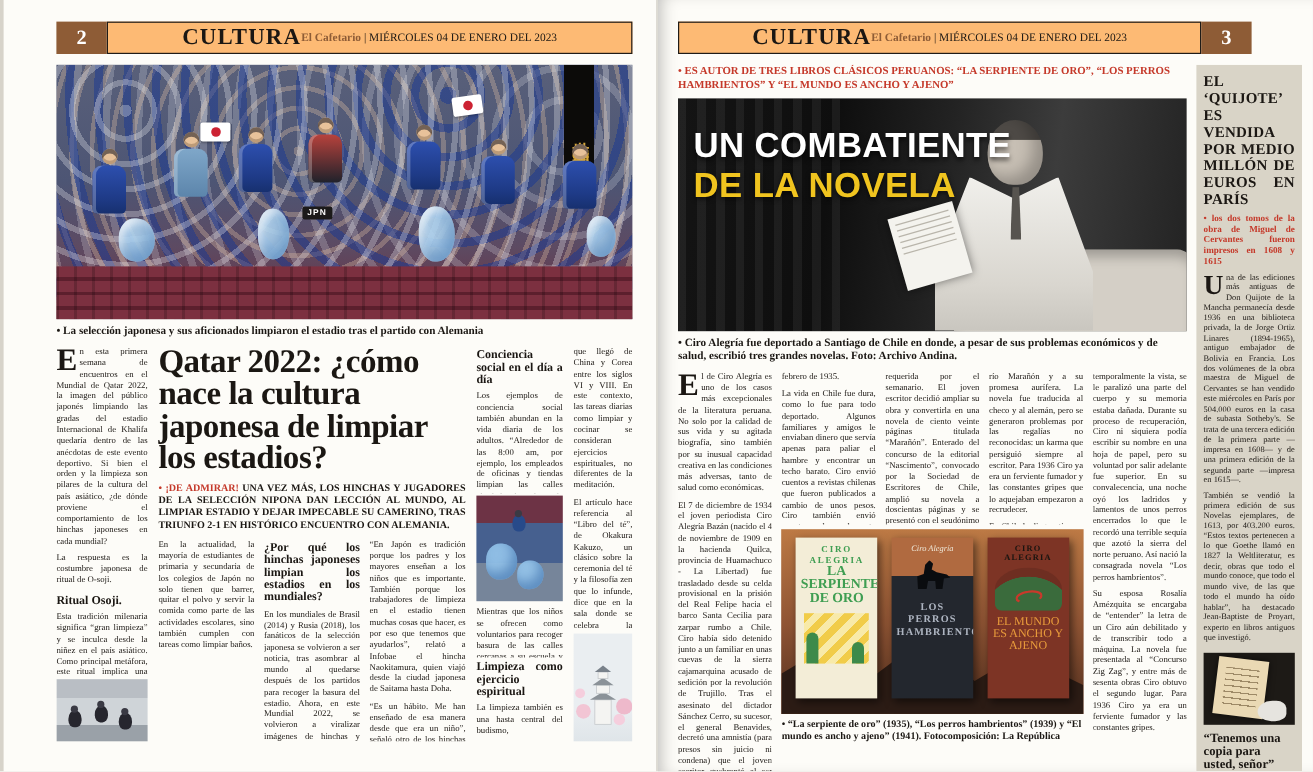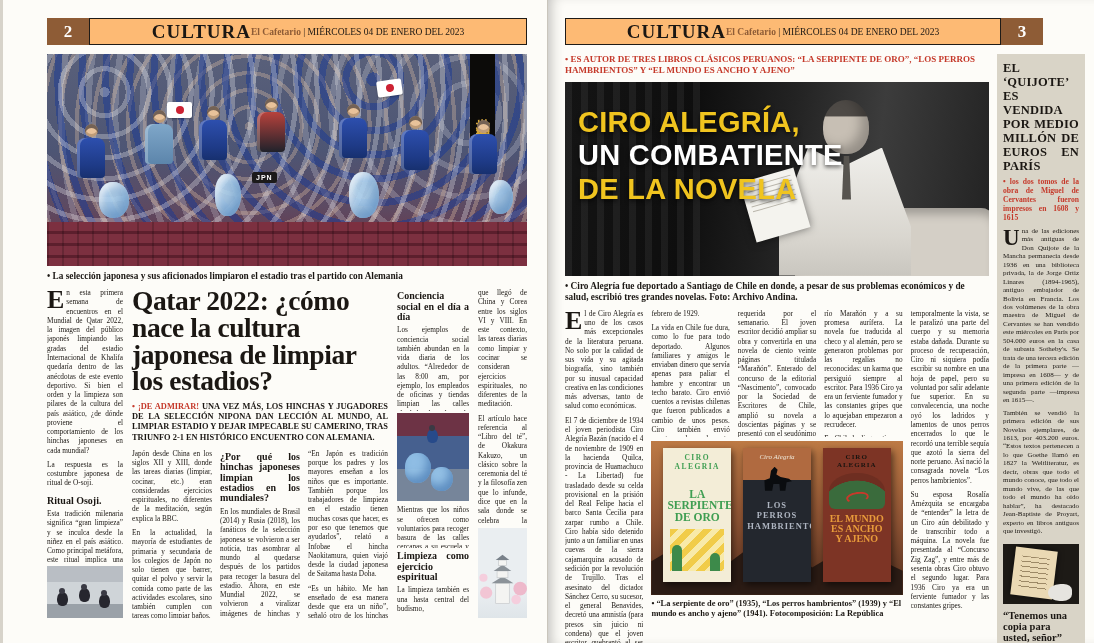--- a/index.html
+++ b/index.html
@@ -114,36 +114,36 @@
   .rc4{grid-column:4;grid-row:1;}
   .rc5{grid-column:5;grid-row:1/4;}
   .books{grid-column:2/5;grid-row:2;position:relative;margin-top:4px;overflow:hidden;
     background:linear-gradient(180deg,#bd7a45 0%,#8f5434 52%,#53301f 100%);}
   .books::after{content:"";position:absolute;left:0;right:0;bottom:0;height:52%;background:#2c1c15;
     clip-path:polygon(0 100%,0 58%,16% 28%,30% 62%,47% 22%,64% 66%,79% 38%,100% 70%,100% 100%);}
   .bookrow{position:absolute;inset:7px 12px 13px;display:flex;gap:12px;z-index:2;}
   .book{flex:1;box-shadow:2px 3px 7px rgba(0,0,0,.55);padding:5px 4px;box-sizing:border-box;text-align:center;overflow:hidden;}
   .book1{background:#f3edd7;}
   .b1a{font-size:7.5px;font-weight:bold;letter-spacing:1.5px;color:#3f9e52;}
-  .b1t{font-size:11.5px;font-weight:bold;line-height:1;color:#3f9e52;margin-top:18px;}
+  .b1t{font-size:11.5px;font-weight:bold;line-height:1;color:#3f9e52;margin-top:0;}
   .b1pat{height:42px;margin:6px 3px 0;background:repeating-linear-gradient(135deg,#f1cc49 0 6px,#f8eaa9 6px 12px);position:relative;}
   .b1pat::before,.b1pat::after{content:"";position:absolute;bottom:0;width:10px;height:26px;border-radius:5px 5px 0 0;background:#3d8a4a;}
   .b1pat::before{left:2px;} .b1pat::after{right:4px;height:18px;}
   .book2{background:linear-gradient(180deg,#b06a40 0 24%,#23272e 24%);color:#c6ccd6;position:relative;}
   .b2a{font-style:italic;font-size:7px;color:#efe9da;}
   .dog{width:30px;height:24px;background:#0a0c0f;margin:6px auto 0;
     clip-path:polygon(10% 100%,8% 56%,26% 48%,30% 16%,42% 0,52% 12%,48% 32%,62% 42%,90% 50%,100% 60%,82% 64%,78% 100%,60% 100%,58% 72%,38% 72%,34% 100%);}
   .b2t{font-size:8.5px;font-weight:bold;letter-spacing:1px;line-height:1.25;color:#aeb5c1;margin-top:9px;}
   .book3{background:#7d3425;}
   .b3a{font-size:7px;font-weight:bold;letter-spacing:1px;color:#191410;}
   .b3hill{height:36px;margin:4px 2px 0;border-radius:50% 50% 6px 6px;position:relative;
     background:radial-gradient(90% 120% at 50% 108%,#3a6b3c 0 72%,transparent 73%),#6e2e21;}
   .b3hill::after{content:"";position:absolute;left:30%;top:52%;width:34%;height:7px;border:2px solid #c8392b;
     border-radius:50%;border-bottom-color:transparent;transform:rotate(-8deg);}
-  .b3t{font-size:10px;font-weight:bold;color:#e89b3b;line-height:1.02;margin-top:5px;}
+  .b3t{font-size:10px;font-weight:normal;color:#e89b3b;line-height:1.02;margin-top:5px;}
   .bcap{grid-column:2/5;grid-row:3;font-size:8.4px;font-weight:bold;line-height:1.2;padding-top:4px;}
   
   .sidebar{width:88px;flex:none;background:var(--sbbg);padding:7px 6px;box-sizing:border-box;overflow:hidden;
     display:flex;flex-direction:column;}
   .sb-hl{font-weight:bold;font-size:12.5px;line-height:1.12;text-align:justify;letter-spacing:.2px;}
   .sb-kick{color:var(--red);font-weight:bold;font-size:7.6px;line-height:1.18;margin:5px 0 4px;text-align:justify;}
   .sb-bt{font-size:7px;line-height:1.21;text-align:justify;}
   .sb-bt p{margin:0 0 4px;}
   .sb-drop{float:left;font-weight:bold;font-size:23px;line-height:.8;padding:2px 2px 0 0;}
   .sb-photo{height:60px;flex:none;margin:4px 0 5px;position:relative;overflow:hidden;background:#1d1a16;}
@@ -229,21 +229,20 @@
         </div>
       </div>
 
       <div class="centerblk">
         <div class="qatar-hl">Qatar 2022: ¿cómo nace la cultura japonesa de limpiar los estadios?</div>
         <div class="kick">
           <span class="lead">•  ¡DE ADMIRAR!</span><span> UNA VEZ MÁS, LOS HINCHAS Y JUGADORES DE LA SELECCIÓN NIPONA DAN LECCIÓN AL MUNDO, AL LIMPIAR ESTADIO Y DEJAR IMPECABLE SU CAMERINO, TRAS TRIUNFO 2-1 EN HISTÓRICO ENCUENTRO CON ALEMANIA.</span>
         </div>
         <div class="center-cols">
           <div class="ccol bt">
-            <p>Japón desde China en los siglos XII y XIII, donde las tareas diarias (limpiar, cocinar, etc.) eran consideradas ejercicios espirituales, no diferentes de la meditación, según explica la BBC.</p>
             <p>En la actualidad, la mayoría de estudiantes de primaria y secundaria de los colegios de Japón no solo tienen que barrer, quitar el polvo y servir la comida como parte de las actividades escolares, sino también cumplen con tareas como limpiar baños.</p>
 
           </div>
           <div class="ccol bt">
             <div class="subhead">¿Por qué los hinchas japoneses limpian los estadios en los mundiales?</div>
             <p>En los mundiales de Brasil (2014) y Rusia (2018), los fanáticos de la selección japonesa se volvieron a ser noticia, tras asombrar al mundo al quedarse después de los partidos para recoger la basura del estadio. Ahora, en este Mundial 2022, se volvieron a viralizar imágenes de hinchas y jugadores de la selección de Japón dejando impecable el estadio y camerino, tras el victorioso debut contra Alemania.</p>
           </div>
           <div class="ccol bt">
             <p>“En Japón es tradición porque los padres y los mayores enseñan a los niños que es importante. También porque los trabajadores de limpieza en el estadio tienen muchas cosas que hacer, es por eso que tenemos que ayudarlos”, relató a Infobae el hincha Naokitamura, quien viajó desde la ciudad japonesa de Saitama hasta Doha.</p>
             <p>“Es un hábito. Me han enseñado de esa manera desde que era un niño”, señaló otro de los hinchas que realizó el aplaudido gesto, ya que es costumbre, en el estadio Internacional de Khalifa.</p>
@@ -316,34 +315,33 @@
           <div class="man-tie"></div>
           <div class="paper">
               <i></i>
               <i></i>
               <i></i>
               <i></i>
               <i></i>
               <i></i>
             </div>
           <div class="overlay-hl">
-            <span class="y">CIRO ALEGRÍA,</span>
             <span class="w">UN COMBATIENTE</span>
             <span class="y">DE LA NOVELA</span>
           </div>
         </div>
         <div class="rp-cap">•  Ciro Alegría fue deportado a Santiago de Chile en donde, a pesar de sus problemas económicos y de salud, escribió tres grandes novelas. Foto: Archivo Andina.</div>
 
         <div class="rp-body">
           <div class="bt rc rc1">
             <p><span class="dropcap">E</span><span>l de Ciro Alegría es uno de los casos más excepcionales de la literatura peruana. No solo por la calidad de sus vida y su agitada biografía, sino también por su inusual capacidad creativa en las condiciones más adversas, tanto de salud como económicas.</span></p>
             <p>El 7 de diciembre de 1934 el joven periodista Ciro Alegría Bazán (nacido el 4 de noviembre de 1909 en la hacienda Quilca, provincia de Huamachuco - La Libertad) fue trasladado desde su celda provisional en la prisión del Real Felipe hacia el barco Santa Cecilia para zarpar rumbo a Chile. Ciro había sido detenido junto a un familiar en unas cuevas de la sierra cajamarquina acusado de sedición por la revolución de Trujillo. Tras el asesinato del dictador Sánchez Cerro, su sucesor, el general Benavides, decretó una amnistía (para presos sin juicio ni condena) que el joven escritor quebrantó al ser detenido por segunda vez como sospechoso de organizar una nueva sublevación aprista. Aquel día, su novia Rosalía Amézquita fue a despedirlo. Poco después ella viajó al país sureño y se casaron en</p>
           </div>
           <div class="bt rc rc2">
-            <p>febrero de 1929.</p>
+            <p>febrero de 1935.</p>
             <p>La vida en Chile fue dura, como lo fue para todo deportado. Algunos familiares y amigos le enviaban dinero que servía apenas para paliar el hambre y encontrar un techo barato. Ciro envió cuentos a revistas chilenas que fueron publicados a cambio de unos pesos. Ciro también envió cuentos al suplemento semanal del diario argentino “Crítica”. Uno de ellos fue “La Balsa”, cuyo argumento relataba los avatares de los “cholos balseros” de la comunidad de Calemar a orillas del río Marañón, cuento que fue rechazado por superar la extensión</p>
           </div>
           <div class="bt rc rc3">
             <p>requerida por el semanario. El joven escritor decidió ampliar su obra y convertirla en una novela de ciento veinte páginas titulada “Marañón”. Enterado del concurso de la editorial “Nascimento”, convocado por la Sociedad de Escritores de Chile, amplió su novela a doscientas páginas y se presentó con el seudónimo de Fausto.</p>
 
           </div>
           <div class="bt rc rc4">
             <p>río Marañón y a su promesa aurífera. La novela fue traducida al checo y al alemán, pero se generaron problemas por las regalías no reconocidas: un karma que persiguió siempre al escritor. Para 1936 Ciro ya era un ferviente fumador y las constantes gripes que lo aquejaban empezaron a recrudecer.</p>
             <p>En Chile le diagnosticaron tuberculosis y lo trasladaron al Sanatorio de San José de Maipo. En 1938 hizo un cuadro de pleuresía y el doctor recomendó practicarle un neumotórax artificial. Ciro fue inducido a coma, y al recuperar la consciencia perdió</p>
           </div>

